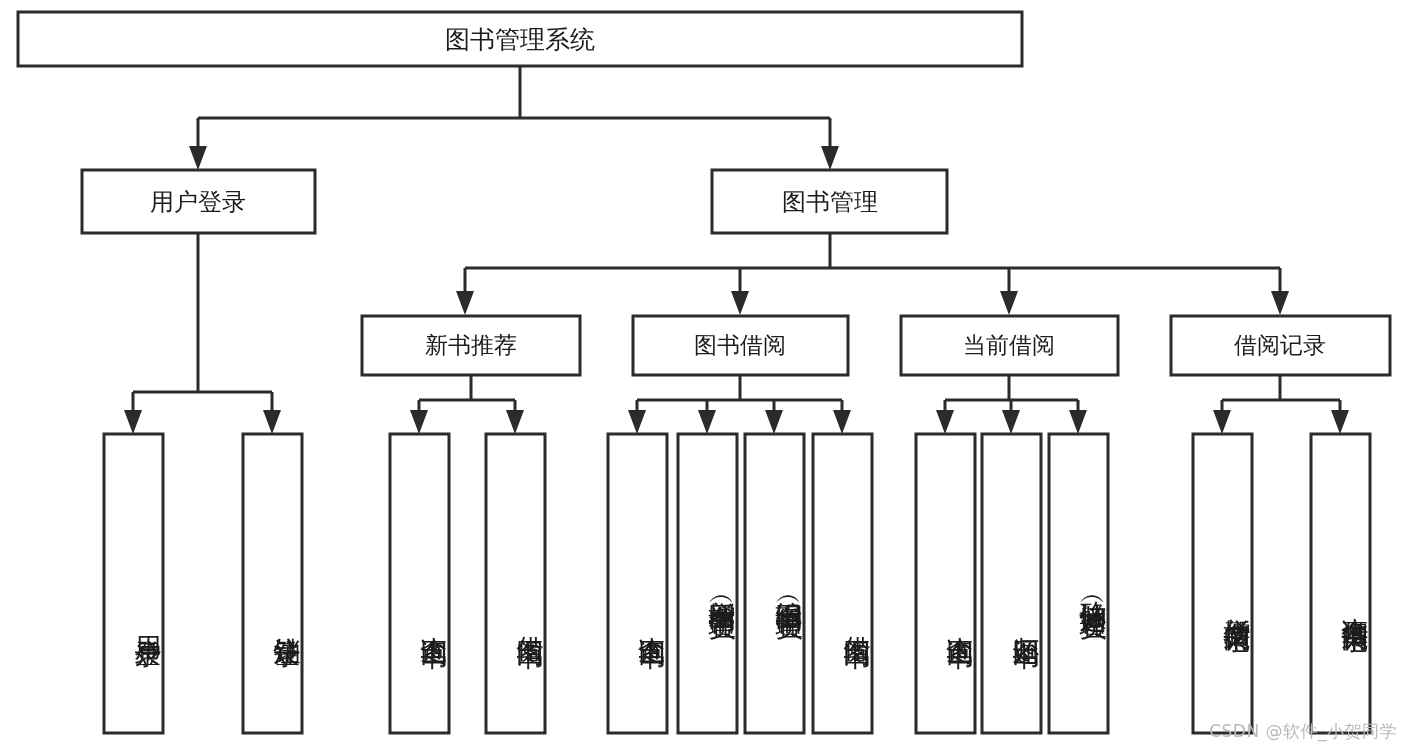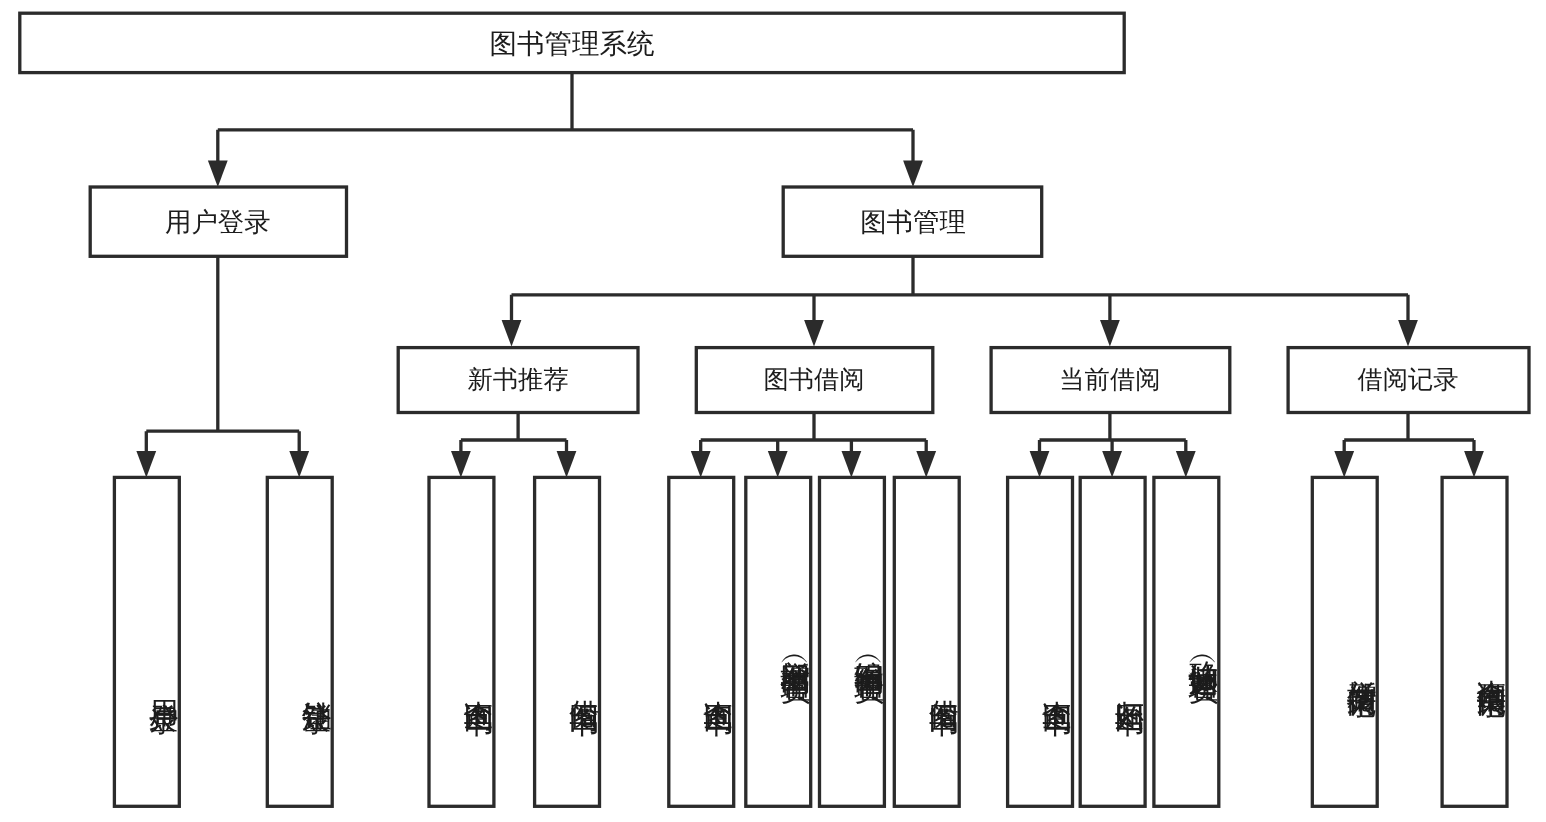--- a/index.html
+++ b/index.html
@@ -155,13 +155,14 @@
   <div class="leaf-label-wrap" style="left:608px;top:505px;width:59px;height:228px;">查询图书</div>
   <div class="leaf-label-wrap" style="left:678px;top:442px;width:59px;height:291px;">新增图书（管理员）</div>
   <div class="leaf-label-wrap" style="left:745px;top:442px;width:59px;height:291px;">编辑图书（管理员）</div>
   <div class="leaf-label-wrap" style="left:813px;top:505px;width:59px;height:228px;">借阅图书</div>
   <div class="leaf-label-wrap" style="left:916px;top:505px;width:59px;height:228px;">查询图书</div>
   <div class="leaf-label-wrap" style="left:982px;top:505px;width:59px;height:228px;">归还图书</div>
   <div class="leaf-label-wrap" style="left:1049px;top:442px;width:59px;height:291px;">确认归还（管理员）</div>
   <div class="leaf-label-wrap" style="left:1193px;top:470px;width:59px;height:263px;">新增借阅记录</div>
   <div class="leaf-label-wrap" style="left:1311px;top:470px;width:59px;height:263px;">查询借阅记录</div>
 
+  <div class="watermark">CSDN @软件_小贺同学</div>
 </div>
 
 </body></html>

